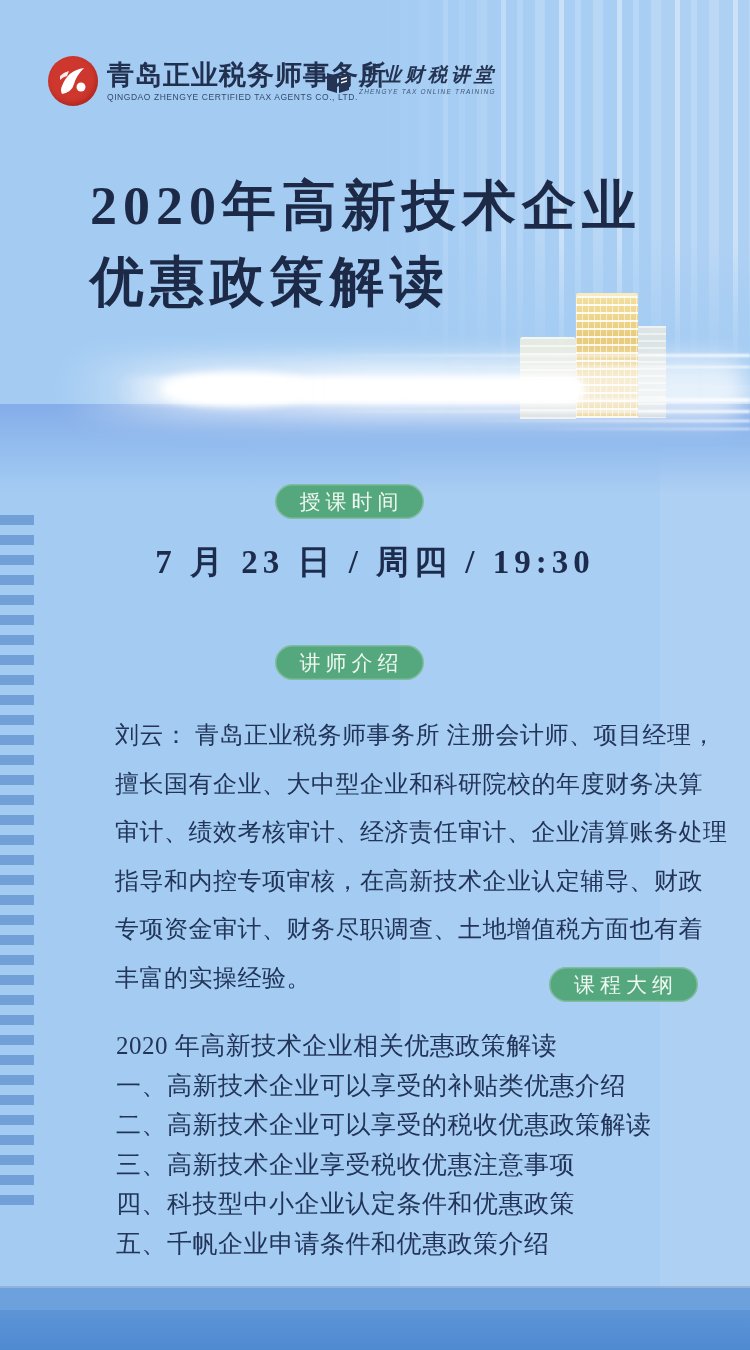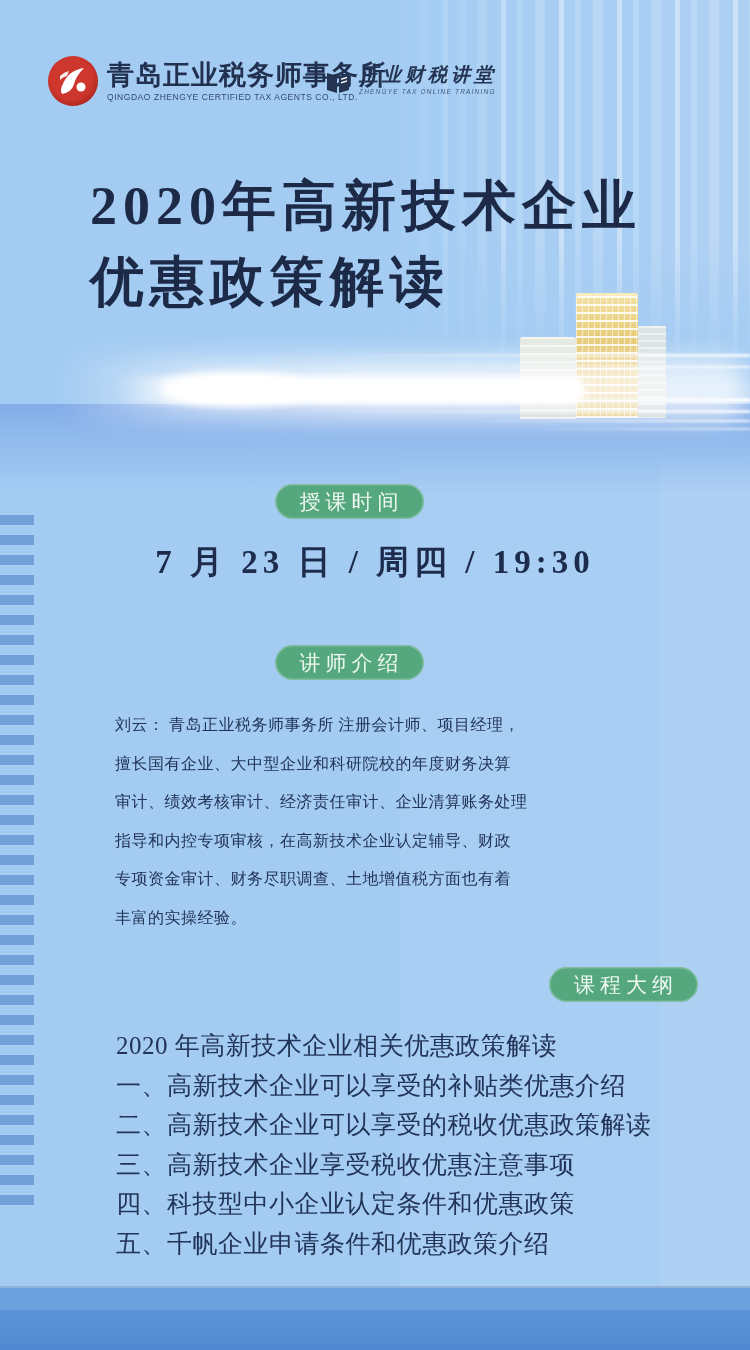--- a/index.html
+++ b/index.html
@@ -107,21 +107,21 @@
   .badge-time{top:484px;}
   .badge-lecturer{top:645px;}
   .badge-outline{top:967px;justify-content:flex-end;}
 
   
   .date-line{position:absolute;left:0;top:540px;width:750px;text-align:center;
     color:#1d2c4c;font-size:33px;font-weight:bold;letter-spacing:5px;white-space:nowrap;}
 
   
   .lecturer{position:absolute;left:115px;top:706px;width:560px;color:#223457;}
-  .lecturer .p-line{font-size:16px;line-height:38.5px;white-space:nowrap;letter-spacing:.5px;}
+  .lecturer .p-line{font-size:24px;line-height:38.5px;white-space:nowrap;letter-spacing:.5px;margin-top:10px;}
 
   
   .outline{position:absolute;left:116px;top:1026px;width:560px;color:#223457;}
   .outline .o-line{font-size:25px;line-height:39.5px;white-space:nowrap;letter-spacing:.5px;}
 </style>
 </head>
 <body>
 
 <div class="poster">
 

